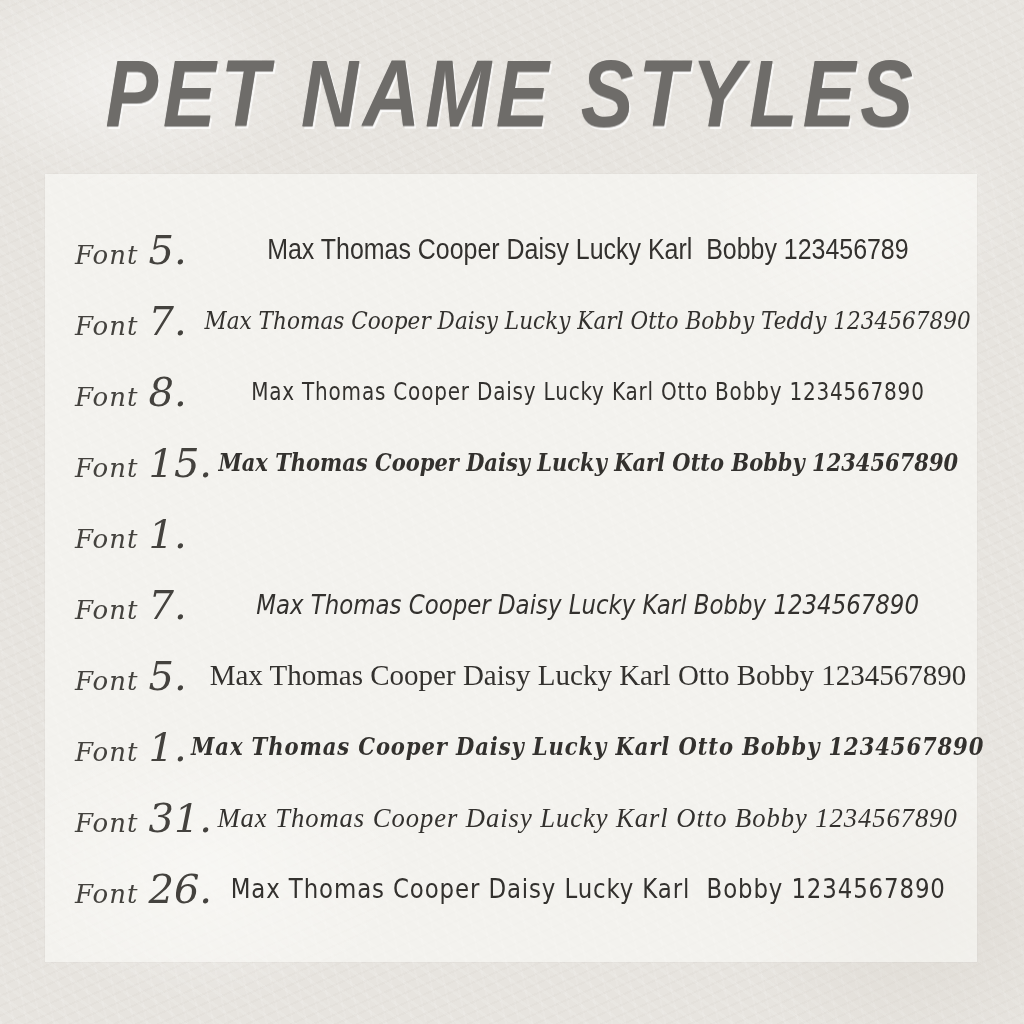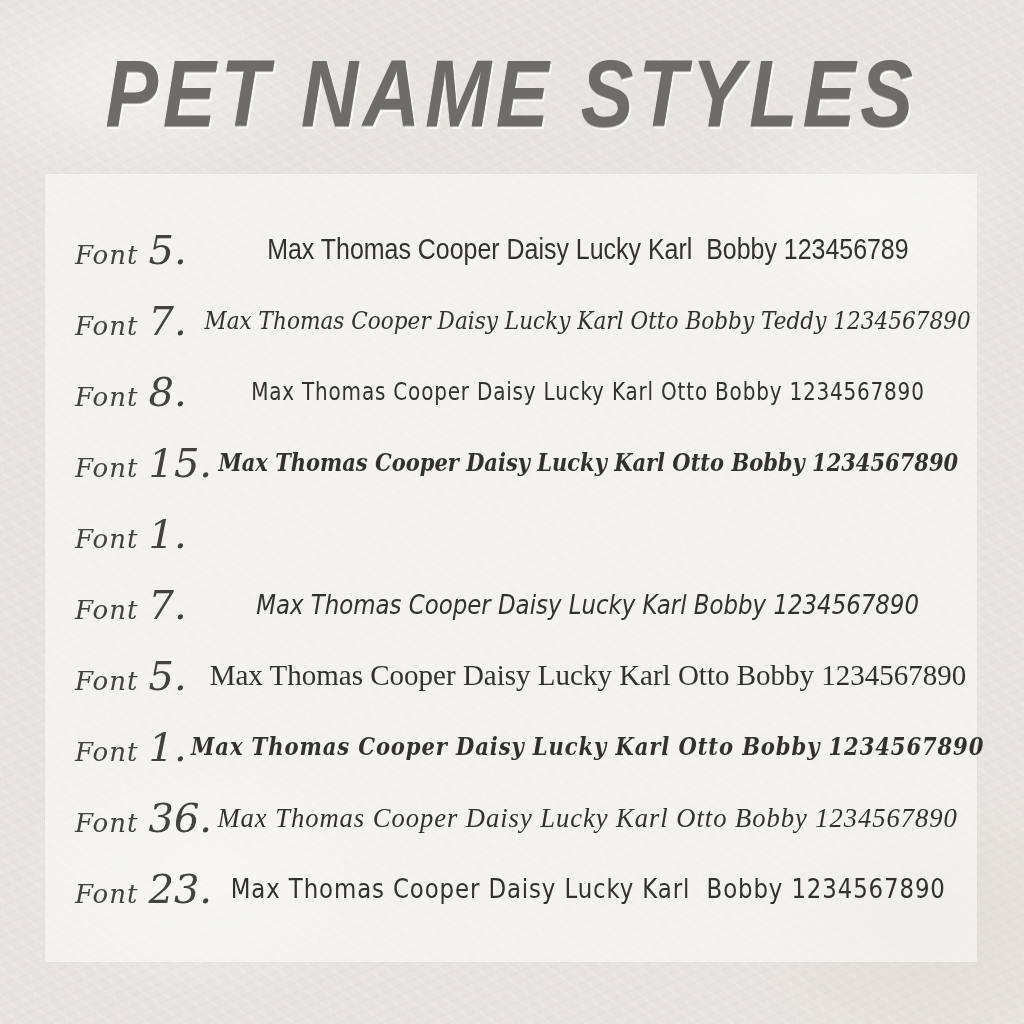--- a/index.html
+++ b/index.html
@@ -145,30 +145,30 @@
       <span class="num">1.</span>
     </div>
     <div class="samplewrap">
       <span class="sample f15">Max Thomas Cooper Daisy Lucky Karl Otto Bobby 1234567890</span>
     </div>
   </div>
 
   <div class="row">
     <div class="label">
       <span class="word">Font</span>
-      <span class="num">36.</span>
+      <span class="num">31.</span>
     </div>
     <div class="samplewrap">
       <span class="sample f25">Max Thomas Cooper Daisy Lucky Karl Otto Bobby 1234567890</span>
     </div>
   </div>
 
   <div class="row">
     <div class="label">
       <span class="word">Font</span>
-      <span class="num">23.</span>
+      <span class="num">26.</span>
     </div>
     <div class="samplewrap">
       <span class="sample f26">Max Thomas Cooper Daisy Lucky Karl  Bobby 1234567890</span>
     </div>
   </div>
 
 </div>
 
 </body></html>

